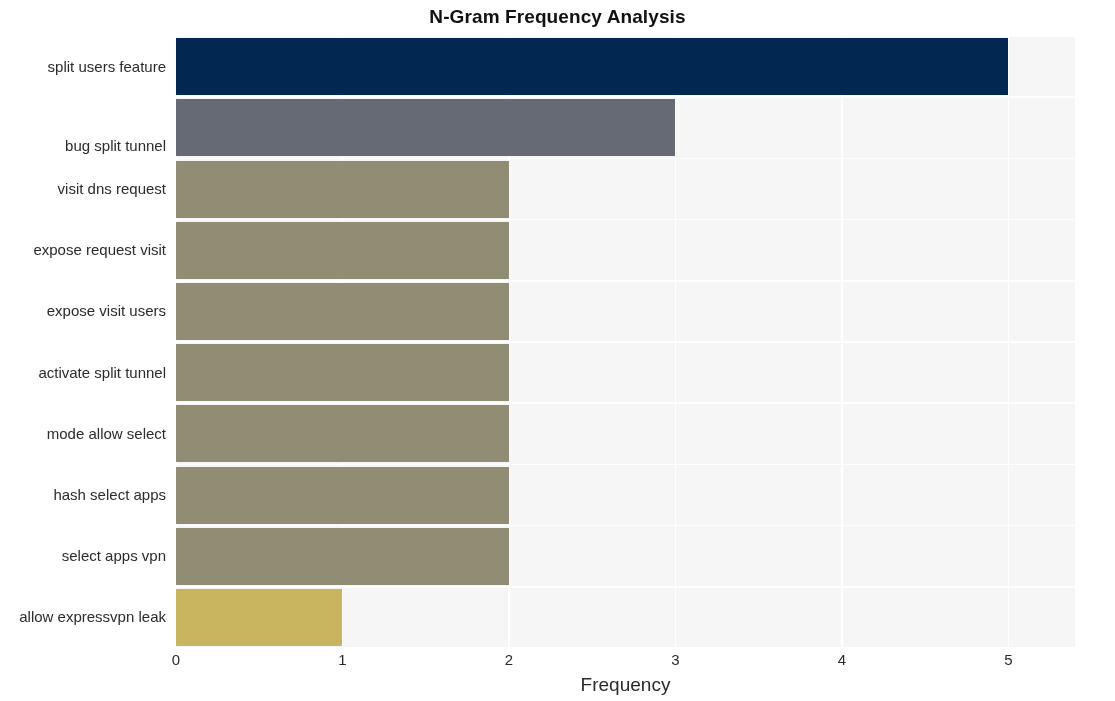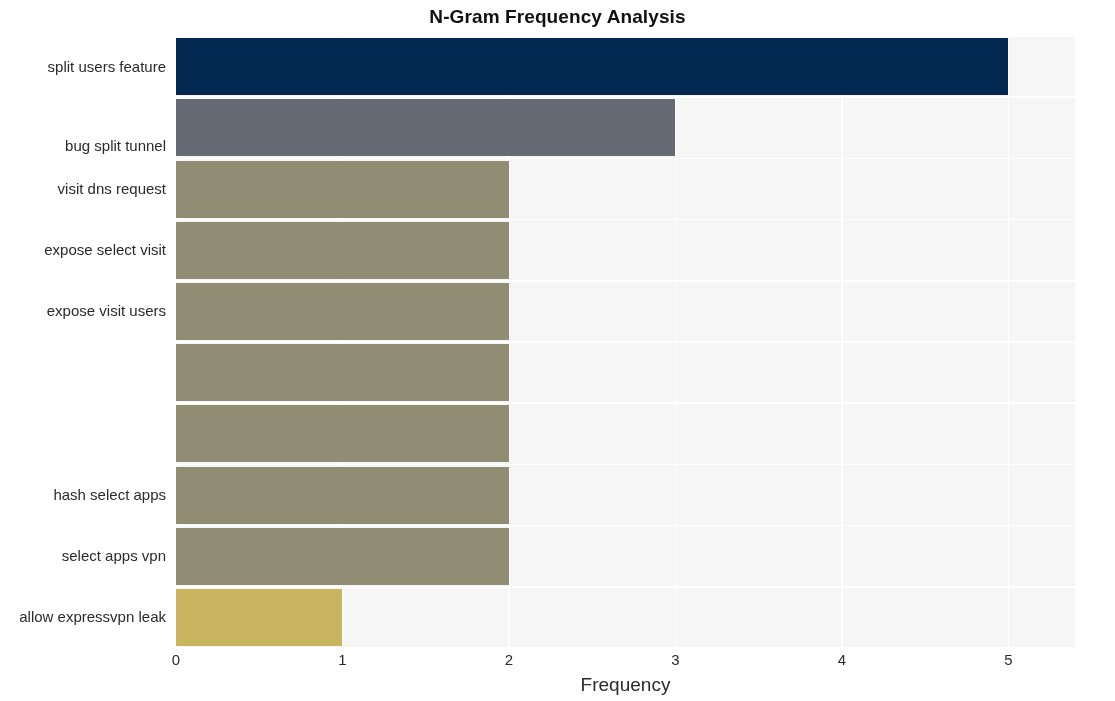--- a/index.html
+++ b/index.html
@@ -151,22 +151,24 @@
       <div class="bar" title="mode allow select: 2" style="width: 332.963px; top: 369.3px; background: rgb(145, 141, 116);"></div>
       <div class="bar" title="allow select apps: 2" style="width: 332.963px; top: 430.5px; background: rgb(145, 141, 116);"></div>
       <div class="bar" title="select apps vpn: 2" style="width: 332.963px; top: 491.7px; background: rgb(145, 141, 116);"></div>
       <div class="bar" title="hash expressvpn leak: 1" style="width: 166.481px; top: 552.9px; background: rgb(201, 181, 96);"></div>
     </div>
 
   <div class="ylabels" id="ylabels">
       <div class="ylabel" style="top: 20.6px;">split users feature</div>
       <div class="ylabel" style="top: 81.8px; margin-top: 18px;">bug split tunnel</div>
       <div class="ylabel" style="top: 143px;">visit dns request</div>
-      <div class="ylabel" style="top: 204.2px;">expose select visit</div>
+      <div class="ylabel" style="top: 204.2px;">expose request visit</div>
       <div class="ylabel" style="top: 265.4px;">expose visit users</div>
+      <div class="ylabel" style="top: 326.6px;">activate split tunnel</div>
+      <div class="ylabel" style="top: 387.8px;">mode allow select</div>
       <div class="ylabel" style="top: 449px;">hash select apps</div>
       <div class="ylabel" style="top: 510.2px; margin-left: 40px;">select apps vpn</div>
       <div class="ylabel" style="top: 571.4px;">allow expressvpn leak</div>
     </div>
 
   <div class="xticks" id="xticks">
       <div class="xtick" style="left: 0px;">0</div>
       <div class="xtick" style="left: 166.481px;">1</div>
       <div class="xtick" style="left: 332.963px;">2</div>
       <div class="xtick" style="left: 499.444px;">3</div>

